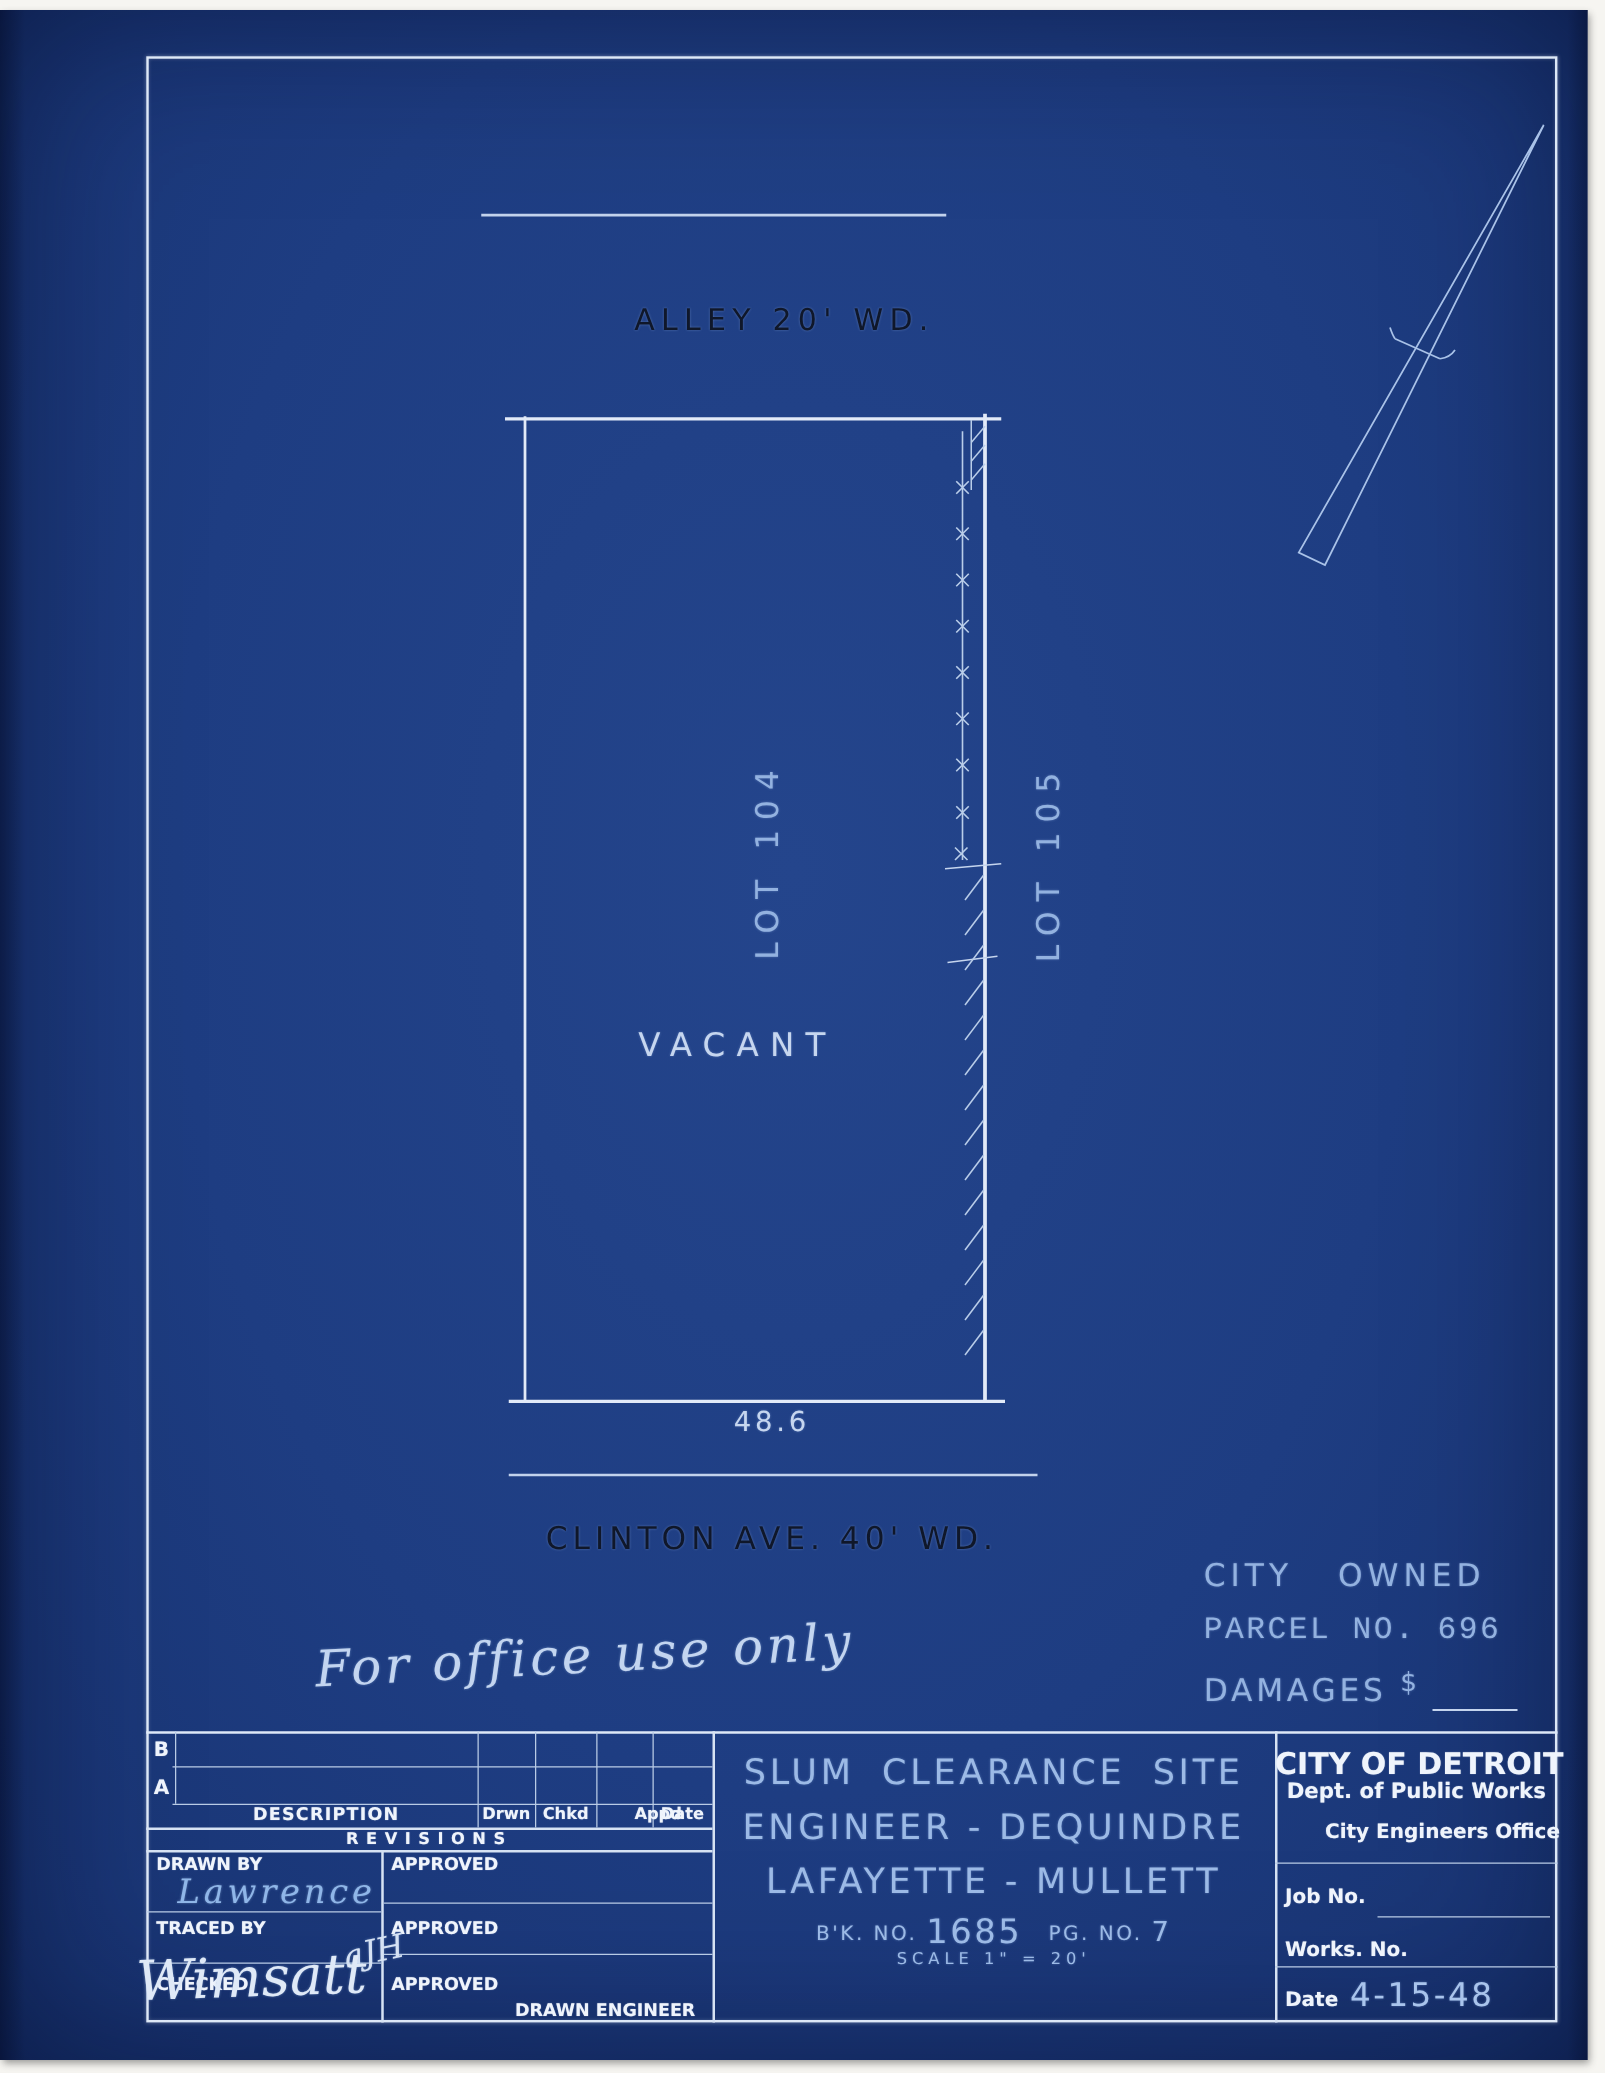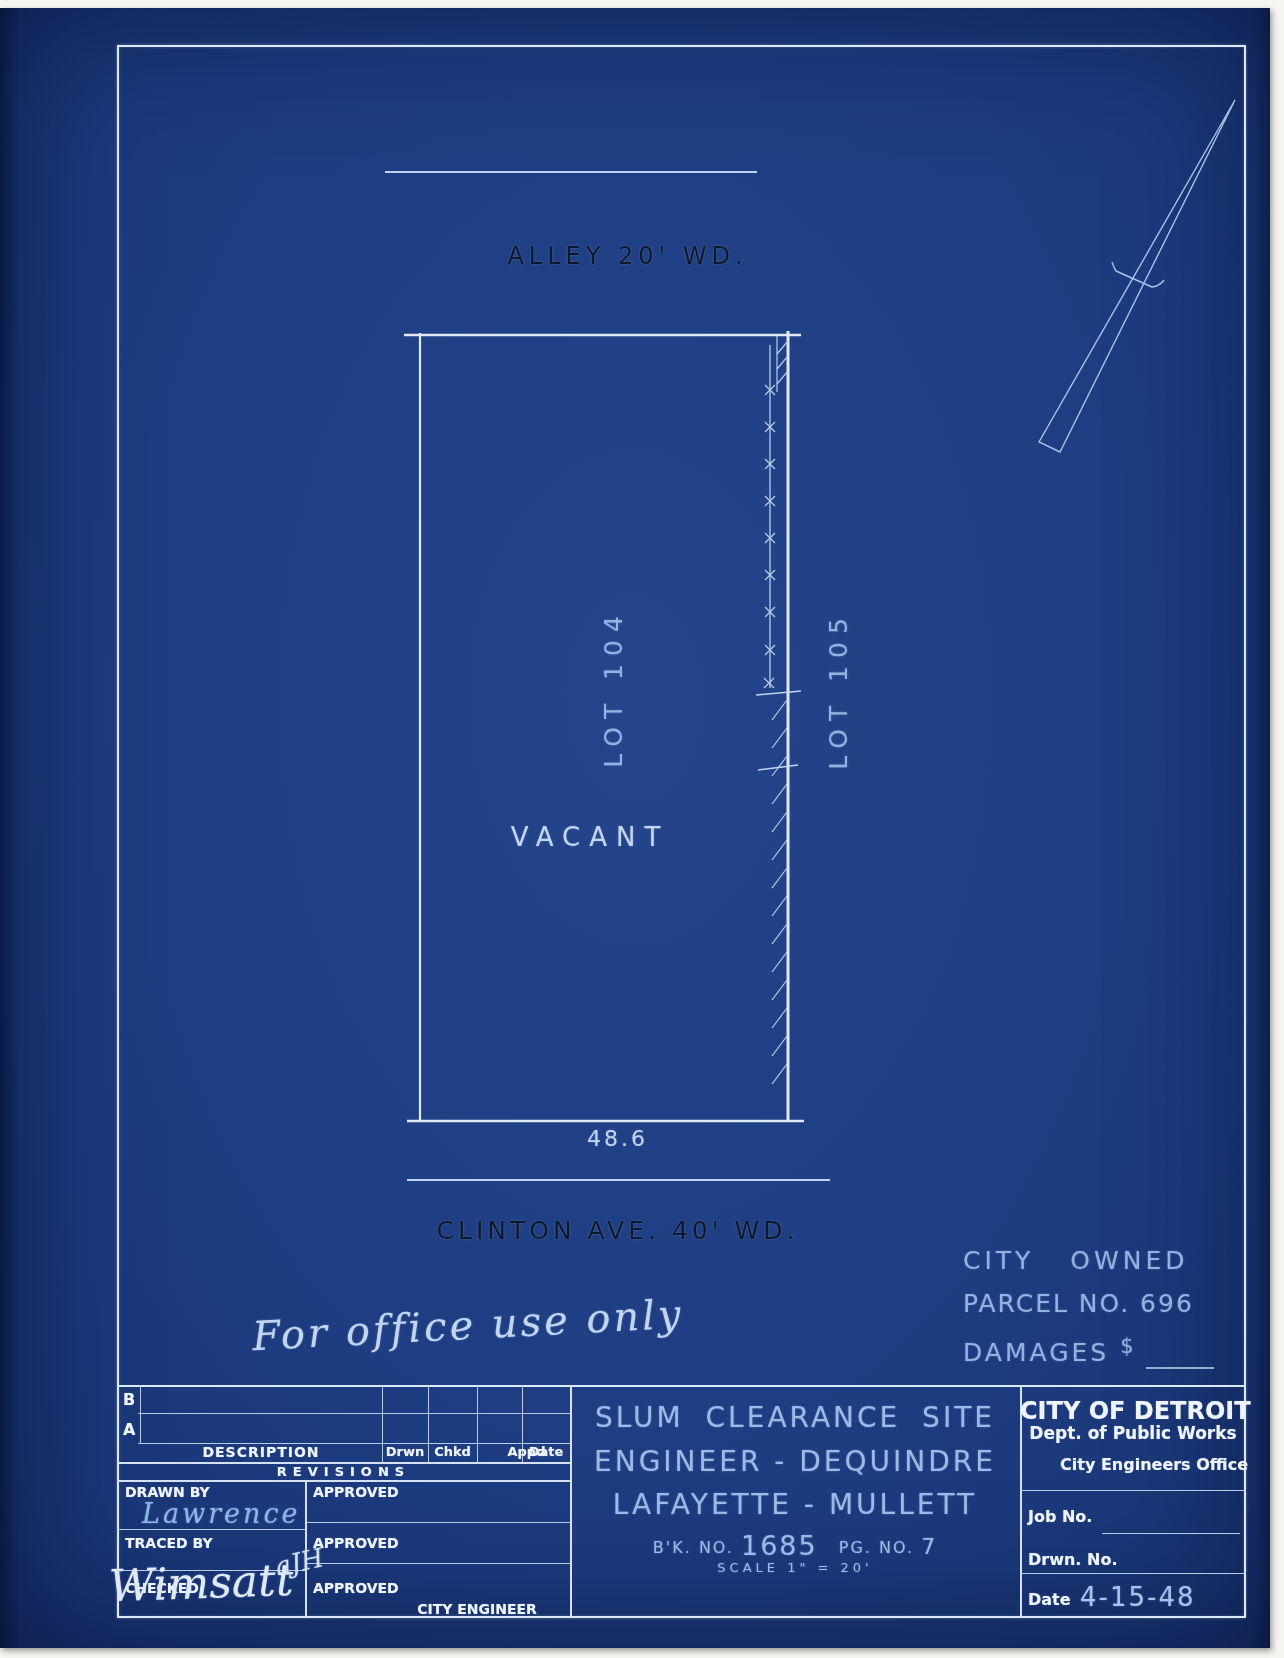--- a/index.html
+++ b/index.html
@@ -144,21 +144,21 @@
 
 <div class="hand center rot-ccw" style="left:740px;top:674px;width:200px;height:32px;font-size:25px;letter-spacing:8px;">LOT 105</div>
 
 <div class="hand bright center" style="left:500px;top:822px;width:180px;font-size:26px;letter-spacing:9px;">VACANT</div>
 
 <div class="hand bright center" style="left:565px;top:1126px;width:105px;font-size:22px;letter-spacing:3px;">48.6</div>
 
 <div class="hand faint center" style="left:420px;top:1216px;width:395px;font-size:25px;letter-spacing:4px;">CLINTON AVE. 40' WD.</div>
 
 <div class="hand" style="left:963px;top:1246px;font-size:25px;letter-spacing:4px;word-spacing:24px;">CITY OWNED</div>
-<div class="hand" style="left:963px;top:1289px;font-size:25px;letter-spacing:2px;">PARCEL NO. 696</div>
+<div class="hand" style="left:963px;top:1289px;font-size:25px;letter-spacing:2px;font-family:Liberation Mono, monospace;">PARCEL NO. 696</div>
 <div class="hand" style="left:963px;top:1334px;font-size:25px;letter-spacing:3px;">
   <span>DAMAGES</span>
   <span style="font-size:21px;vertical-align:8px;">$</span>
 </div>
 
 <div class="cursive" style="left:252px;top:1302px;font-size:40px;letter-spacing:3px;transform:rotate(-3deg);">For office use only</div>
 
 <div class="tblock">
   <div class="tb-top"></div>
 
@@ -194,21 +194,21 @@
   <div class="printed" style="left:196px;top:99px;font-size:14px;">APPROVED</div>
   <div class="cursive" style="left:25px;top:113px;font-size:27px;color:#8fb6e8;letter-spacing:3px;">Lawrence</div>
 
   <div class="printed" style="left:8px;top:150px;font-size:14px;">TRACED BY</div>
   <div class="printed" style="left:196px;top:150px;font-size:14px;">APPROVED</div>
 
   <div class="printed" style="left:8px;top:195px;font-size:14px;">CHECKED</div>
   <div class="printed" style="left:196px;top:195px;font-size:14px;">APPROVED</div>
   <div class="cursive" style="left:158px;top:162px;font-size:26px;color:#d6e2f4;transform:rotate(-12deg);">aJH</div>
   <div class="cursive" style="left:-8px;top:172px;font-size:44px;color:#dfe9f7;transform:rotate(-2deg);">Wimsatt</div>
-  <div class="printed" style="left:295px;top:216px;width:130px;text-align:center;font-size:14px;">CITY ENGINEER</div>
+  <div class="printed" style="left:295px;top:216px;width:130px;text-align:center;font-size:14px;">DRAWN ENGINEER</div>
 
   <div class="tb-hand" style="left:458px;top:16px;width:440px;font-size:28px;letter-spacing:3px;word-spacing:10px;">SLUM CLEARANCE SITE</div>
   <div class="tb-hand" style="left:458px;top:60px;width:440px;font-size:28px;letter-spacing:3px;">ENGINEER - DEQUINDRE</div>
   <div class="tb-hand" style="left:458px;top:103px;width:440px;font-size:28px;letter-spacing:3px;">LAFAYETTE - MULLETT</div>
   <div class="tb-hand" style="left:458px;top:145px;width:440px;font-size:16px;letter-spacing:2px;">
     <span>B'K. NO.</span>
     <span style="font-size:27px;vertical-align:-2px;">1685</span>
     <span style="margin-left:14px;">PG. NO.</span>
     <span style="font-size:22px;vertical-align:-1px;">7</span>
   </div>
@@ -218,18 +218,18 @@
   </div>
 
   <div class="printed" style="left:903px;top:12px;width:226px;text-align:center;font-size:24px;">CITY OF DETROIT</div>
   <div class="printed" style="left:903px;top:38px;width:226px;text-align:center;font-size:17px;">Dept. of Public Works</div>
   <div class="printed" style="left:903px;top:70px;width:268px;text-align:center;font-size:16px;">City Engineers Office</div>
   <div class="tb-line-h thin" style="left:903px;top:105px;width:226px;"></div>
 
   <div class="printed" style="left:911px;top:122px;font-size:16px;">Job No.</div>
   <div class="tb-line-h thin" style="left:985px;top:148px;width:138px;"></div>
 
-  <div class="printed" style="left:911px;top:165px;font-size:16px;">Drwn. No.</div>
+  <div class="printed" style="left:911px;top:165px;font-size:16px;">Works. No.</div>
   <div class="tb-line-h thin" style="left:903px;top:188px;width:226px;"></div>
 
   <div class="printed" style="left:911px;top:205px;font-size:16px;">Date</div>
   <div class="tb-hand" style="left:963px;top:197px;font-size:26px;letter-spacing:2px;color:#a9c4ec;">4-15-48</div>
 </div>
 
 </body></html>

